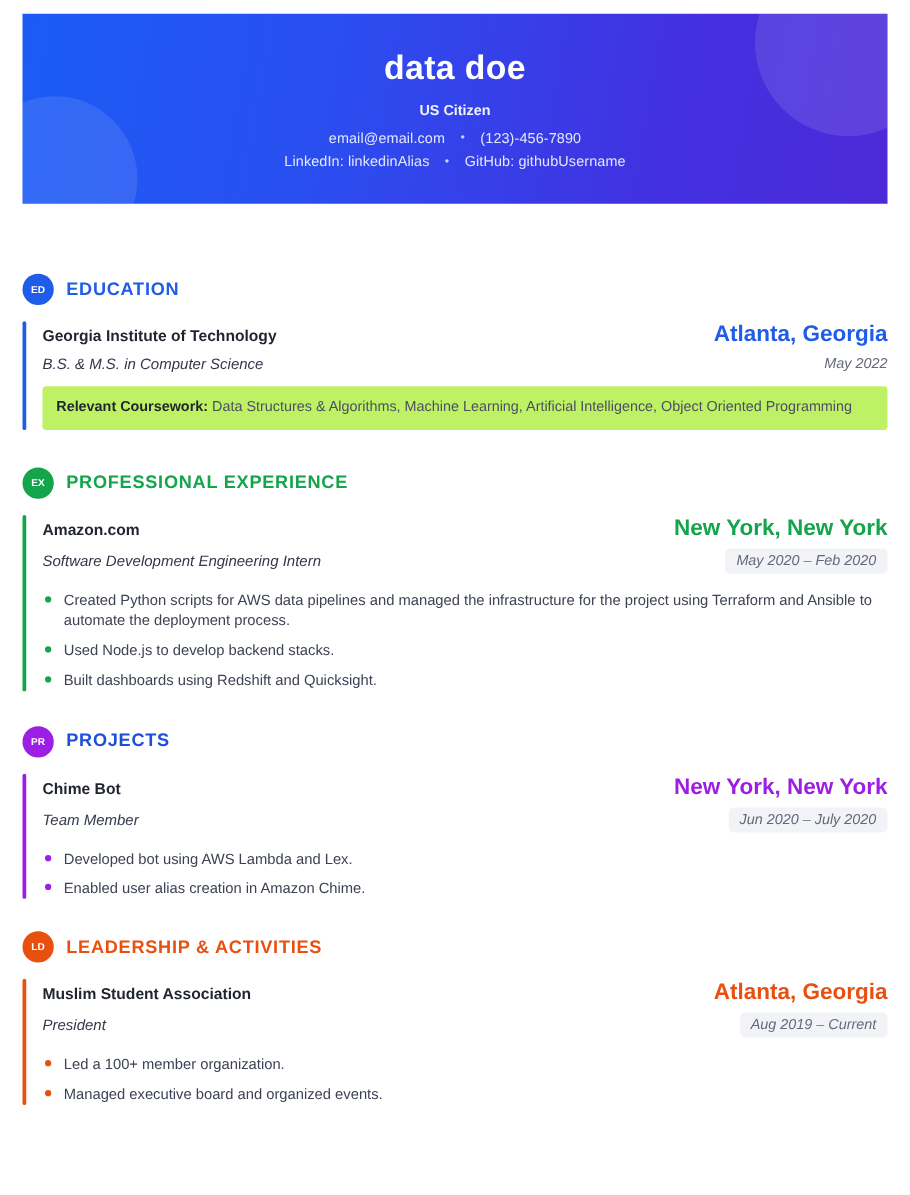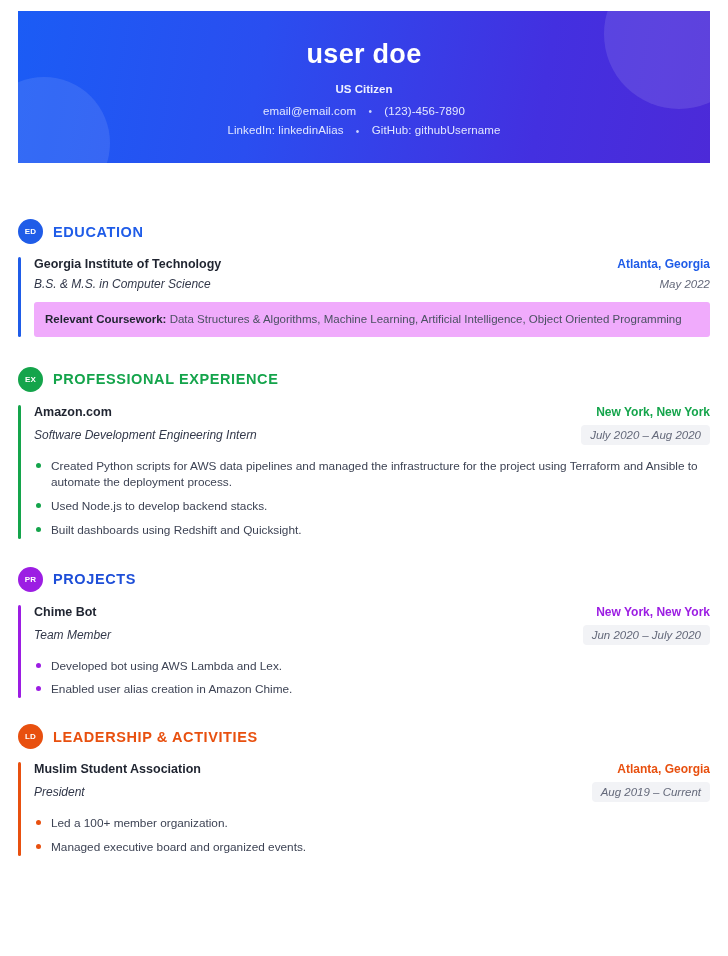--- a/index.html
+++ b/index.html
@@ -147,21 +147,21 @@
   }
 
   .org {
     font-size: 12.5px;
     font-weight: bold;
     color: #1f2430;
     text-align: right;
   }
 
   .loc {
-    font-size: 12px;
+    font-size: 18px;
     font-weight: bold;
     text-align: center;
   }
 
   .entry-sub {
     display: flex;
     justify-content: space-between;
     align-items: center;
     margin-top: 6px;
   }
@@ -179,21 +179,21 @@
   }
 
   .date.pill {
     background: #f2f3f6;
     border-radius: 4px;
     padding: 4px 9px;
   }
 
   .coursework {
     margin-top: 11px;
-    background: #f0abfc;
+    background: #bef264;
     border-radius: 3px;
     padding: 9px 11px;
     font-size: 11.5px;
     line-height: 1.45;
     color: #4a5062;
   }
   .coursework b { color: #1f2430; font-weight: bold; }
 
   .bullets {
     list-style: none;
@@ -221,21 +221,21 @@
 </style>
 </head>
 <body>
 
 <div class="page">
 
   <div class="header">
     <div class="header-circle-tr"></div>
     <div class="header-circle-bl"></div>
     <div class="header-inner">
-      <div class="name">user doe</div>
+      <div class="name">data doe</div>
       <div class="citizen">US Citizen</div>
       <div class="contact-line">
         <span>email@email.com</span>
         <span class="sep">•</span>
         <span>(123)-456-7890</span>
       </div>
       <div class="contact-line second">
         <span>LinkedIn: linkedinAlias</span>
         <span class="sep">•</span>
         <span>GitHub: githubUsername</span>
@@ -270,21 +270,21 @@
       <div class="section-title" style="color: rgb(20, 164, 75);">PROFESSIONAL EXPERIENCE</div>
     </div>
     <div class="entry">
       <div class="entry-bar" style="background: rgb(20, 164, 75);"></div>
       <div class="entry-top">
         <div class="org">Amazon.com</div>
         <div class="loc" style="color: rgb(20, 164, 75);">New York, New York</div>
       </div>
       <div class="entry-sub">
         <div class="role">Software Development Engineering Intern</div>
-        <div class="date pill">July 2020 – Aug 2020</div>
+        <div class="date pill">May 2020 – Feb 2020</div>
       </div>
       <ul class="bullets">
           <li><span class="dot" style="background: rgb(20, 164, 75);"></span><span>Created Python scripts for AWS data pipelines and managed the infrastructure for the project using Terraform and Ansible to automate the deployment process.</span></li>
           <li><span class="dot" style="background: rgb(20, 164, 75);"></span><span>Used Node.js to develop backend stacks.</span></li>
           <li><span class="dot" style="background: rgb(20, 164, 75);"></span><span>Built dashboards using Redshift and Quicksight.</span></li>
         </ul>
     </div>
   </div>
 
   <div class="section projects">

